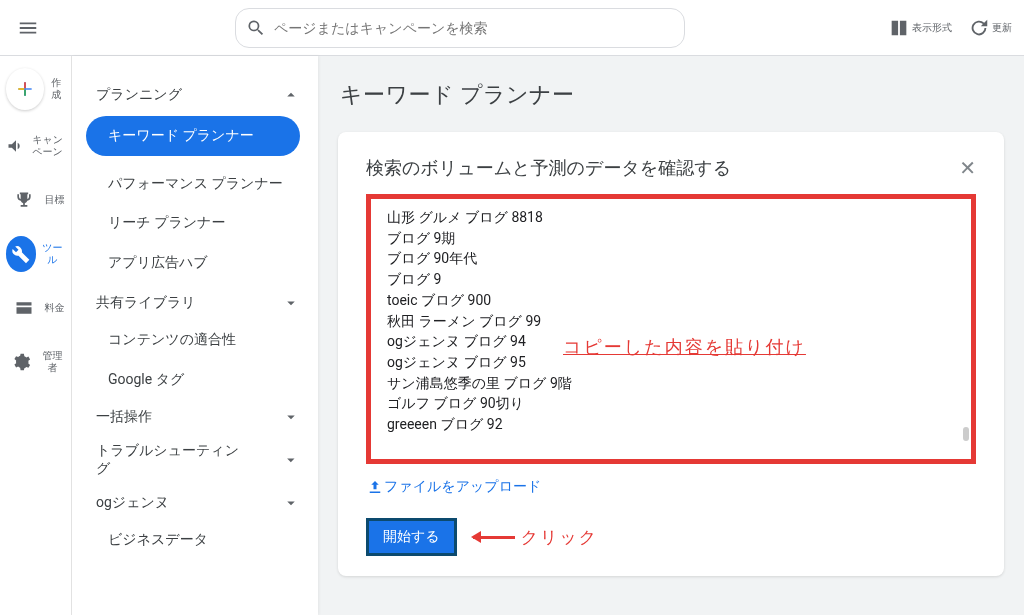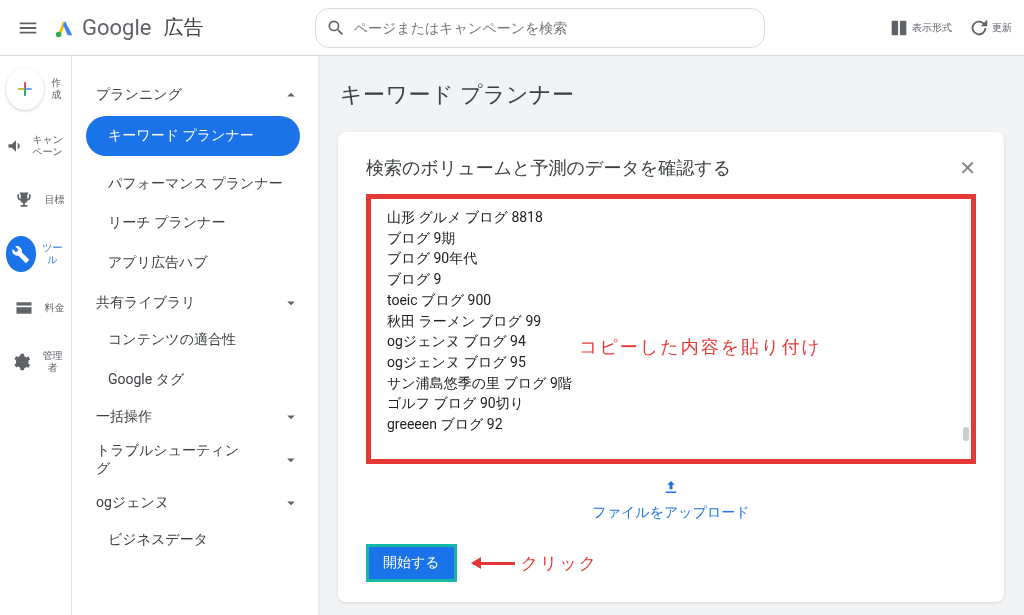--- a/index.html
+++ b/index.html
@@ -46,50 +46,41 @@
   .page-title { font-size: 22px; color: #3c4043; margin: 4px 0 22px 2px; letter-spacing: 0.5px; }
   .card { background: #fff; border-radius: 8px; padding: 24px 28px 20px; box-shadow: 0 1px 3px rgba(0,0,0,0.12); position: relative; }
   .card-h { display: flex; justify-content: space-between; align-items: center; margin-bottom: 14px; }
   .card-title { font-size: 18px; color: #3c4043; }
   .close-x { cursor: pointer; color: #80868b; font-size: 20px; }
   
   .kw-box { border: 5px solid #e53935; height: 270px; padding: 8px 16px; position: relative; overflow: hidden; }
   .kw-line { font-size: 14px; color: #202124; line-height: 1.48; white-space: nowrap; }
   .kw-scroll-thumb { position: absolute; right: 2px; bottom: 18px; width: 6px; height: 14px; background: #ccc; border-radius: 3px; }
   
-  .annot1 { position: absolute; color: #e53935; font-size: 18px; top: 136px; left: 208px; letter-spacing: 2px; }
-  
-  .upload { margin-top: 14px; display: flex; align-items: center; gap: 8px; cursor: pointer; flex-direction: column; }
+  .annot1 { position: absolute; color: #e53935; font-size: 18px; top: 136px; left: 192px; letter-spacing: 2px; text-decoration: underline; }
+  
+  .upload { margin-top: 14px; display: flex; align-items: center; gap: 0; cursor: pointer; }
   .upload svg { width: 18px; height: 18px; fill: #1a73e8; }
   .upload span { color: #1a73e8; font-size: 14px; }
   
   .start-row { margin-top: 22px; display: flex; align-items: center; gap: 16px; }
-  .start-btn { background: #1a73e8; color: #fff; border: 3px solid #14b8a6; padding: 7px 14px; font-size: 14px; cursor: pointer; }
+  .start-btn { background: #1a73e8; color: #fff; border: 3px solid #0c4a6e; padding: 7px 14px; font-size: 14px; cursor: pointer; }
   .arrow { display: flex; align-items: center; gap: 6px; }
   .arrow-line { width: 42px; height: 3px; background: #e53935; position: relative; }
   .arrow-line::before { content: ''; position: absolute; left: -8px; top: -5px; border: 6px solid transparent; border-right: 10px solid #e53935; }
   .arrow span { color: #e53935; font-size: 17px; letter-spacing: 2px; }
 </style>
 </head>
 <body>
 
 <div class="header">
   <div class="burger">
     <svg viewBox="0 0 24 24">
         <path d="M3 6h18v2H3zm0 5h18v2H3zm0 5h18v2H3z"></path>
       </svg>
-  </div>
-  <div class="logo">
-    <svg class="logo-tri" viewBox="0 0 24 24">
-        <path fill="#FBBC05" d="M4 20l6-16 2 5-5 11z"></path>
-        <path fill="#4285F4" d="M12 4l8 16h-5L10 9z"></path>
-        <circle fill="#34A853" cx="5" cy="19" r="3"></circle>
-      </svg>
-    <span class="logo-text">Google</span>
-    <span class="logo-jp">広告</span>
   </div>
   <div class="search-wrap">
     <div class="search-box">
       <svg viewBox="0 0 24 24">
           <path d="M15.5 14h-.79l-.28-.27a6.5 6.5 0 1 0-.7.7l.27.28v.79l5 5L20.5 19zm-6 0A4.5 4.5 0 1 1 14 9.5 4.5 4.5 0 0 1 9.5 14z"></path>
         </svg>
       <input type="text" placeholder="ページまたはキャンペーンを検索" style="">
     </div>
   </div>
   <div class="header-actions">

